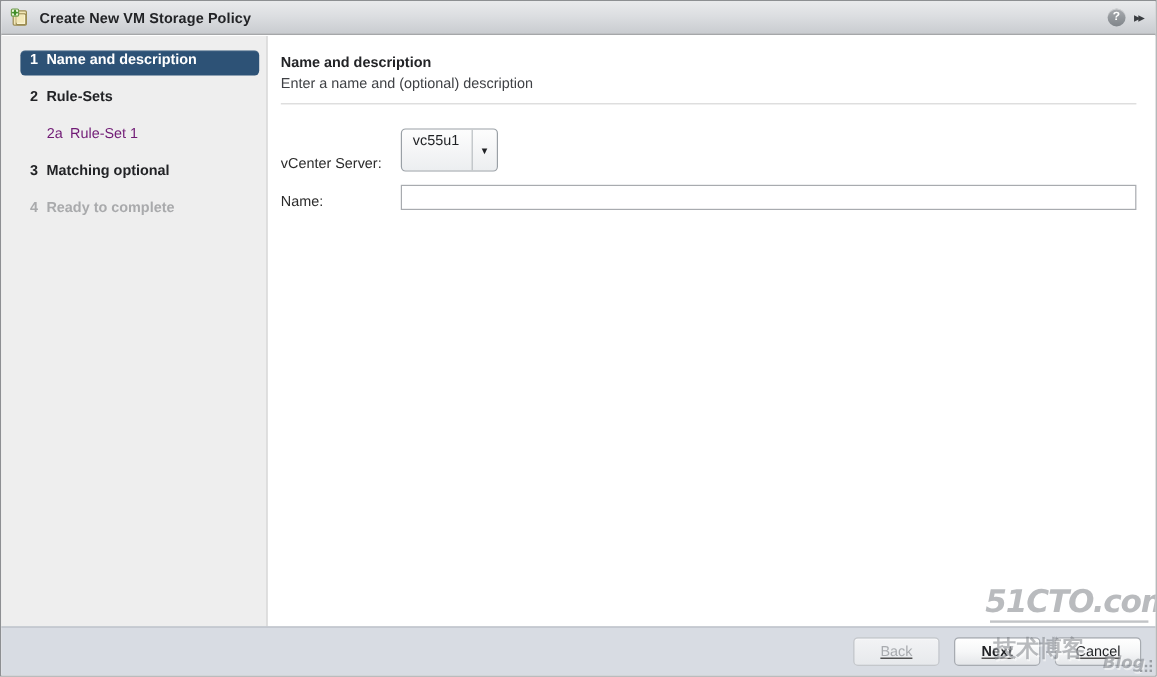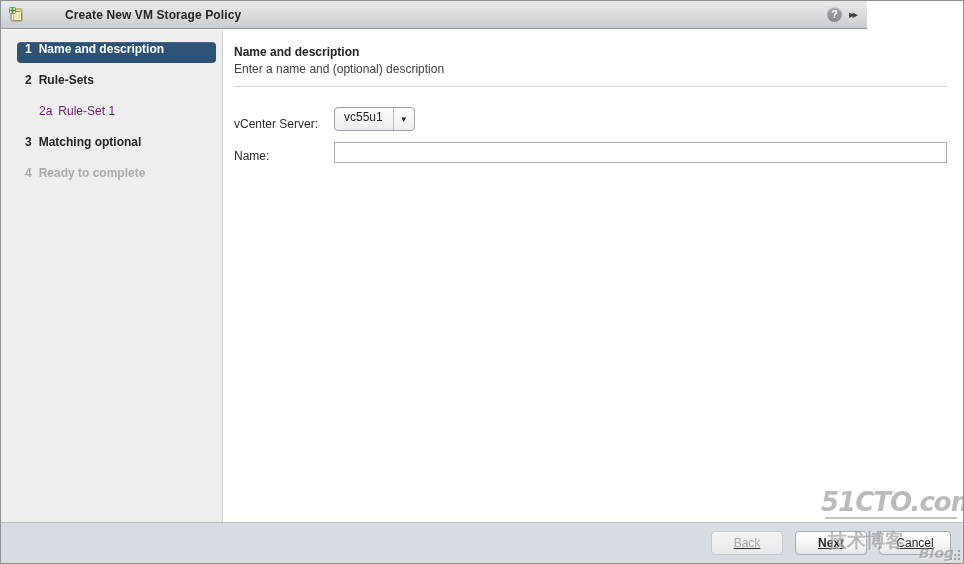--- a/index.html
+++ b/index.html
@@ -24,28 +24,27 @@
     box-sizing: border-box;
     border: 1px solid #8d8f92;
     background: #ffffff;
     overflow: hidden;
   }
 
   
   .titlebar {
     position: absolute;
     left: 0; top: 0;
-    width: 866px;
+    width: 962px;
     height: 28px;
     background: linear-gradient(to bottom, #e9eaec 0%, #dcdee1 45%, #c9ccd0 100%);
     border-bottom: 1px solid #8f9295;
     display: flex;
     align-items: center;
     box-sizing: border-box;
-    gap: 32px;
   }
   .title-icon {
     width: 18px;
     height: 18px;
     margin-left: 7px;
     margin-right: 7px;
     flex: 0 0 auto;
     position: relative;
   }
   .title-text {
@@ -173,21 +172,21 @@
     width: 100px;
     flex: 0 0 100px;
     font-size: 12px;
     color: #2b2b2b;
     padding-top: 3px;
   }
 
   .select {
     display: inline-flex;
     align-items: stretch;
-    height: 24px;
+    height: 36px;
     min-width: 78px;
     border: 1px solid #9aa0a6;
     border-radius: 4px;
     background: linear-gradient(to bottom, #fdfdfd, #eceef0);
     box-sizing: border-box;
     cursor: pointer;
     overflow: hidden;
   }
   .select .val {
     padding: 0 10px 0 9px;

